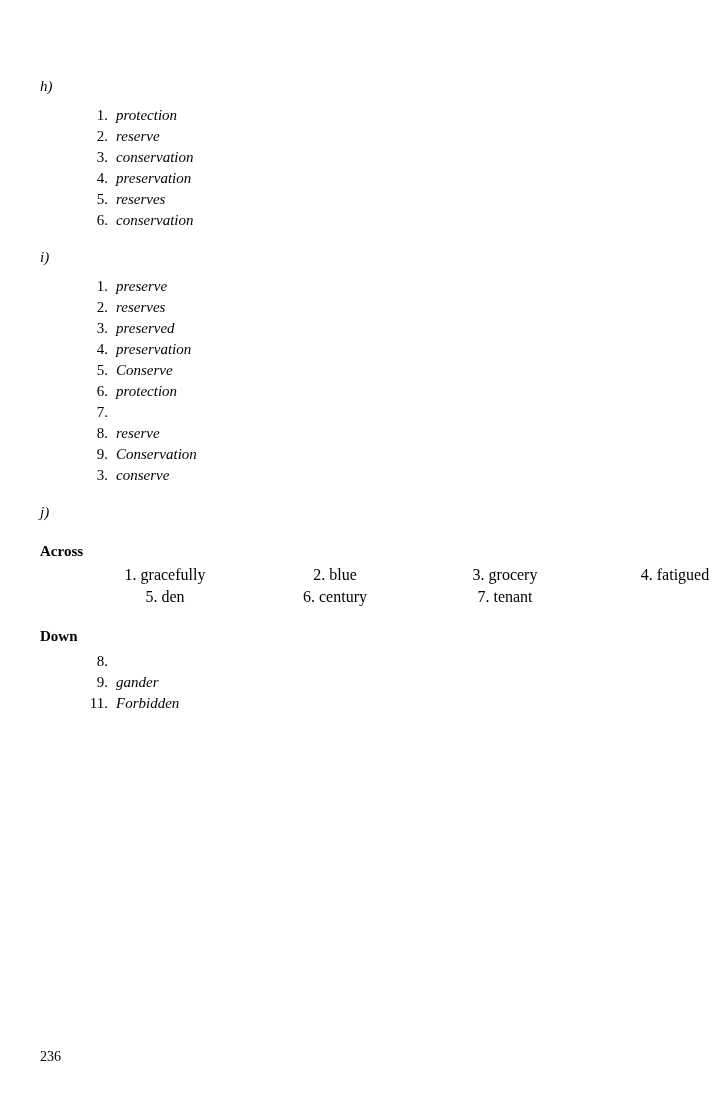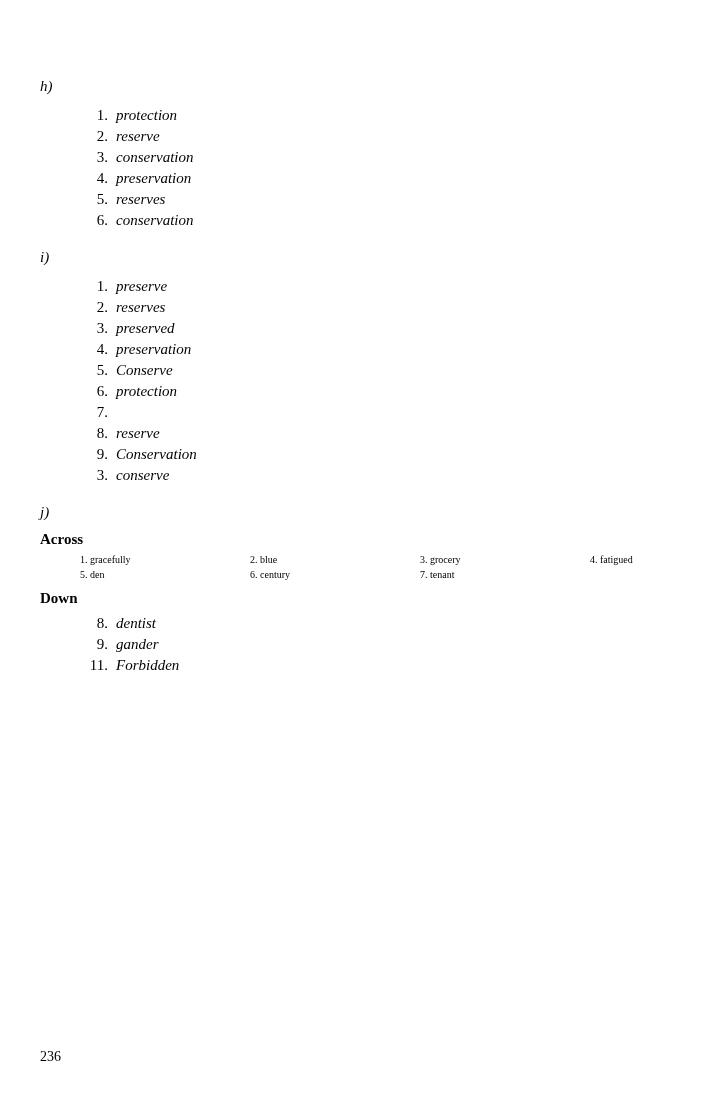--- a/index.html
+++ b/index.html
@@ -43,31 +43,32 @@
       flex: 1;
       font-style: italic;
     }
     .section-j {
       margin-top: 18px;
     }
     .across-down-label {
       font-weight: bold;
       font-size: 15px;
       margin-bottom: 6px;
-      margin-top: 10px;
+      margin-top: 22px;
     }
     .across-grid {
       display: grid;
       grid-template-columns: 170px 170px 170px 170px;
       padding-left: 40px;
       margin-bottom: 4px;
       row-gap: 4px;
     }
     .across-item {
-      font-size: 10px;
+      font-size: 16px;
+      text-align: center;
     }
     .down-list {
       list-style: none;
       padding: 0;
       margin: 0;
     }
     .down-list li {
       display: flex;
       flex-direction: row;
       padding: 2px 0;
@@ -176,21 +177,20 @@
       <div class="across-item">4. fatigued</div>
       <div class="across-item">5. den</div>
       <div class="across-item">6. century</div>
       <div class="across-item">7. tenant</div>
     </div>
 
   <div class="across-down-label">Down</div>
   <ol class="down-list">
   <li>
         <span class="down-num">8.</span>
-        <span class="list-text">dentist</span>
       </li>
       <li>
         <span class="down-num">9.</span>
         <span class="list-text">gander</span>
       </li>
       <li>
         <span class="down-num">11.</span>
         <span class="list-text">Forbidden</span>
       </li>
     </ol>

